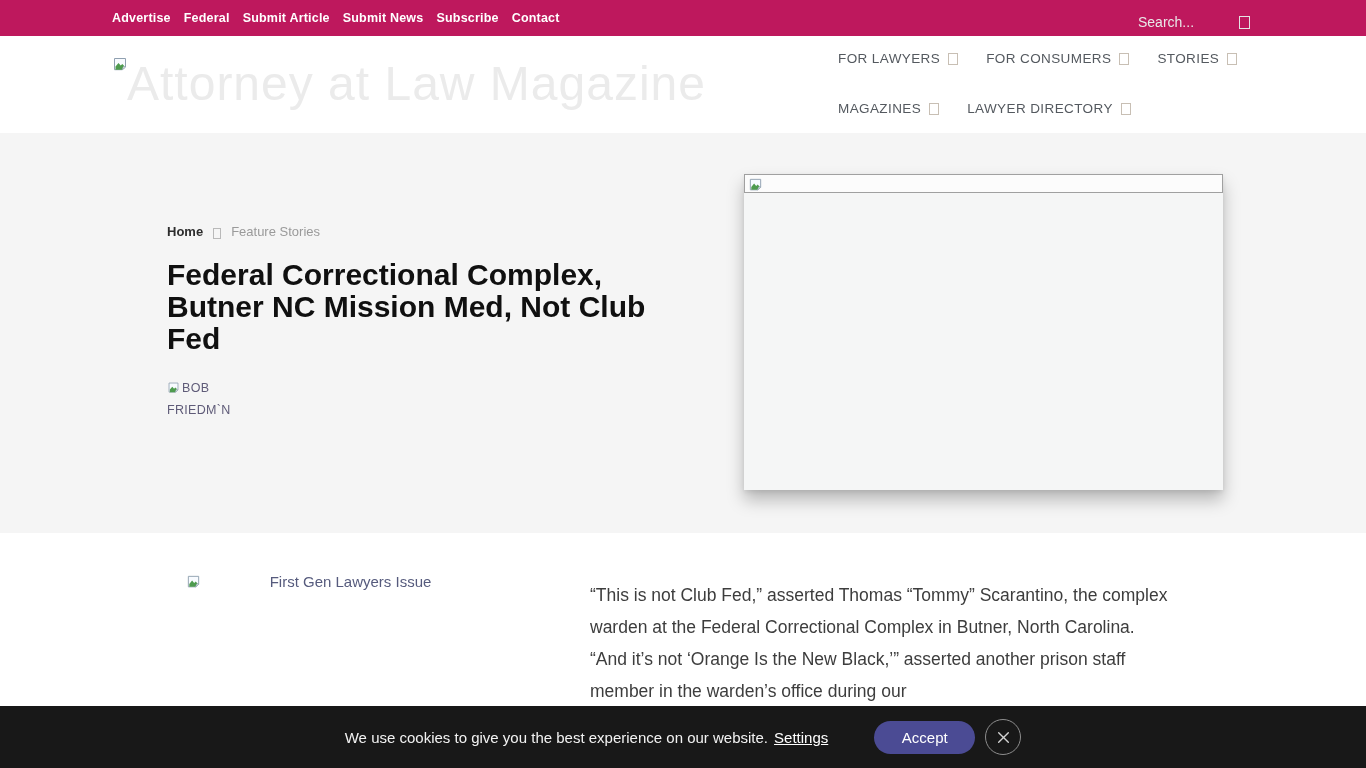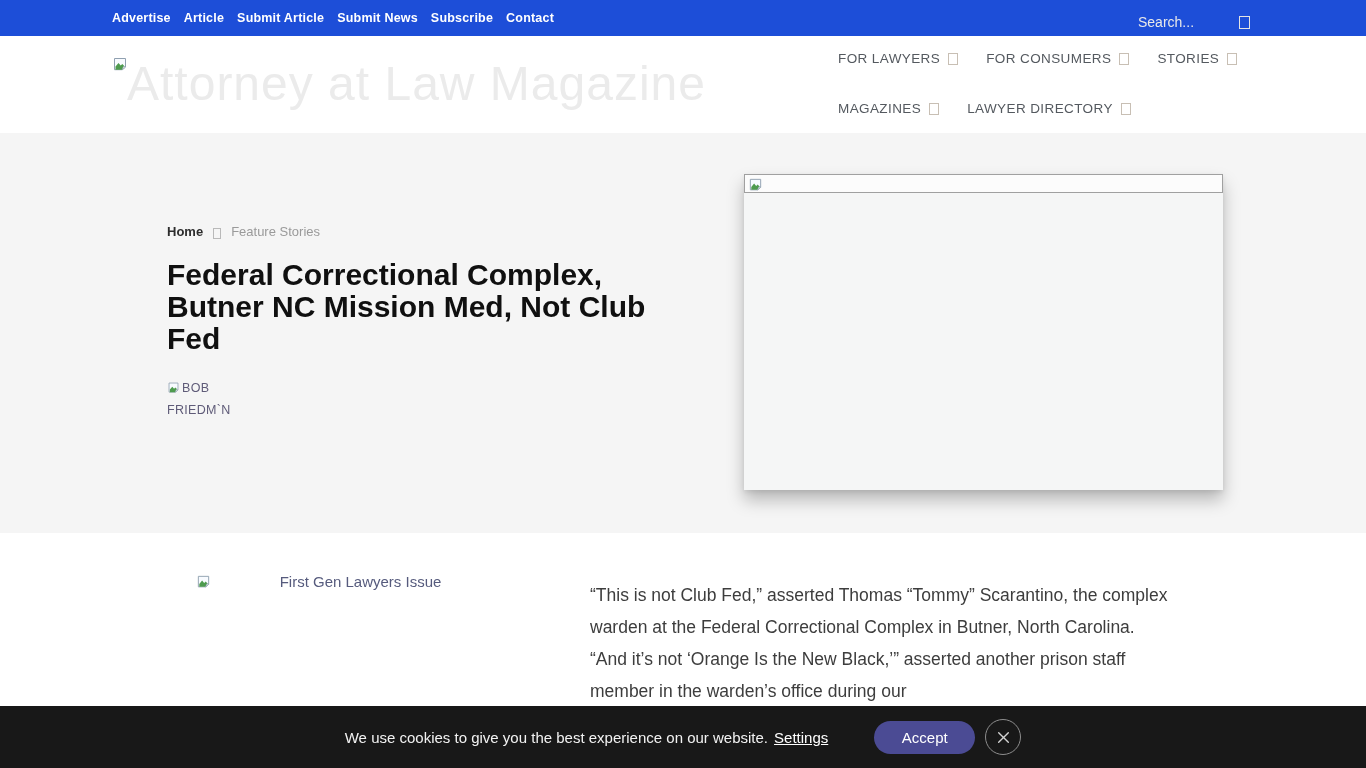--- a/index.html
+++ b/index.html
@@ -6,21 +6,21 @@
   html,body { background:#fff; }
   body { font-family:"Liberation Sans", sans-serif; }
   .page {
     position:relative; width:1366px; height:768px;
     overflow:hidden; background:#fff;
   }
 
   
   .topbar {
     position:absolute; top:0; left:0; width:1366px; height:36px;
-    background:#1d4ed8;
+    background:#be185d;
   }
   .topbar-links {
     position:absolute; left:112px; top:0; height:36px;
     display:flex; align-items:center; gap:13px;
   }
   .topbar-links a {
     color:#ffffff; font-size:12.5px; font-weight:600;
     text-decoration:none; letter-spacing:.2px; cursor:pointer;
   }
   .search-box {
@@ -98,21 +98,21 @@
     box-shadow:0 10px 16px rgba(0,0,0,.25), 0 2px 5px rgba(0,0,0,.08);
   }
   .feature-img .alt-strip {
     position:absolute; left:0; top:0; width:479px; height:19px;
     background:#fcfcfc; border:1px solid #a0a0a0;
   }
   .feature-img .bimg { position:absolute; left:3px; top:2px; }
 
   
   .inline-img {
-    position:absolute; left:196px; top:570px; width:314px; height:22px;
+    position:absolute; left:186px; top:570px; width:314px; height:22px;
     display:flex; align-items:center; cursor:pointer;
   }
   .inline-img-alt {
     flex:1; text-align:center; font-size:15px; color:#565b7d;
   }
   .article-body {
     position:absolute; left:550px; top:579px; width:578px;
     font-size:17.5px; line-height:32px; color:#3d3d3d;margin-left:40px;
   }
 
@@ -139,21 +139,21 @@
   }
 </style>
 </head>
 <body>
 
 <div class="page">
 
   <div class="topbar">
     <nav class="topbar-links">
       <a>Advertise</a>
-      <a>Article</a>
+      <a>Federal</a>
       <a>Submit Article</a>
       <a>Submit News</a>
       <a>Subscribe</a>
       <a>Contact</a>
     </nav>
     <div class="search-box">
       <span class="search-text">Search...</span>
       <span class="tofu search-tofu"></span>
     </div>
   </div>

